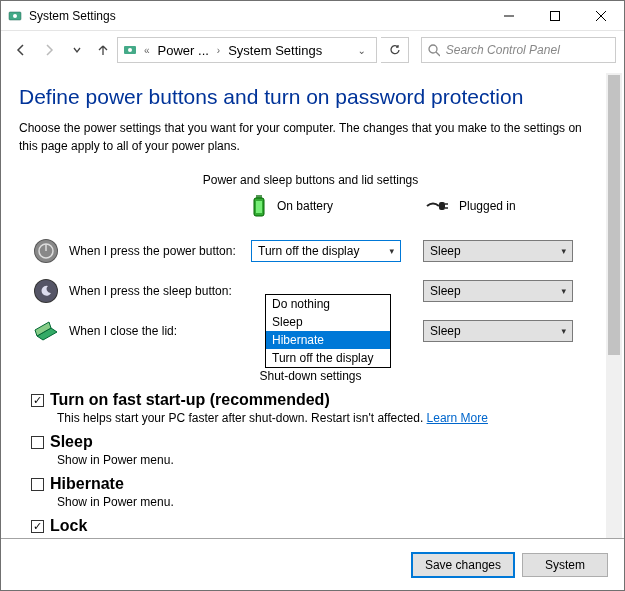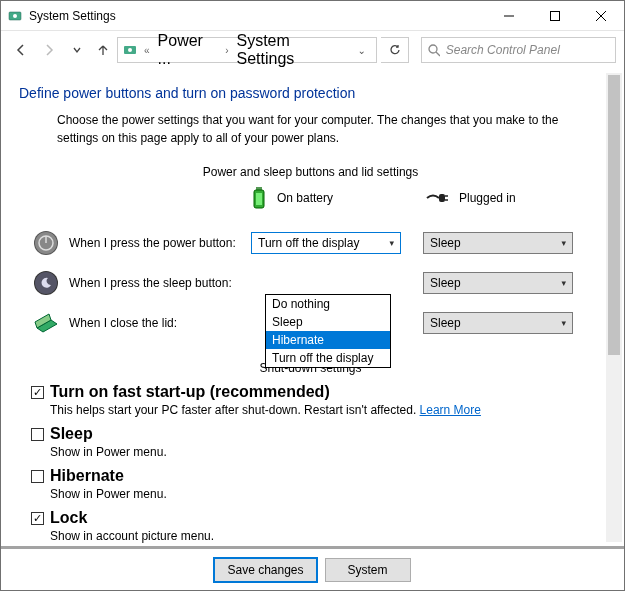--- a/index.html
+++ b/index.html
@@ -10,37 +10,37 @@
 .titlebar .app-icon { width: 16px; height: 16px; margin-right: 6px; }
 .titlebar .title { flex: 1; font-size: 12px; }
 .titlebar .win-btn { width: 46px; height: 30px; display: flex; align-items: center; justify-content: center; }
 
 
 .navbar { height: 38px; display: flex; align-items: center; padding: 0 8px; gap: 4px; }
 .nav-arrow { width: 24px; height: 24px; display:flex; align-items:center; justify-content:center; color:#666; }
 .nav-arrow.disabled { color: #bbb; }
 .nav-up { width:20px; height:24px; display:flex; align-items:center; justify-content:center; }
 .breadcrumb { flex:1; height:26px; border:1px solid #ccc; display:flex; align-items:center; padding:0 4px; gap:2px; background:#fff; }
-.breadcrumb .crumb { padding:0 4px; font-size:16px; }
+.breadcrumb .crumb { padding:0 4px; font-size:13px; }
 .breadcrumb .chev { color:#666; font-size:10px; padding:0 2px;}
 .breadcrumb .bc-icon { width:16px; height:16px; margin-right:2px;}
 .breadcrumb .dd { margin-left:auto; padding:0 6px; color:#555; font-size:10px;}
 .refresh { width:28px; height:26px; border:1px solid #ccc; border-left:none; display:flex; align-items:center; justify-content:center; }
 .search { width:195px; height:26px; border:1px solid #ccc; margin-left:8px; display:flex; align-items:center; padding:0 6px; gap:6px; color:#777; }
 .search input { border:none; outline:none; width:100%; font-size:12px; color:#000000; font-style:italic;}
 .search input::placeholder { color:#888; font-style:italic; }
 
 
 .content-wrap { position:absolute; top:68px; bottom:44px; left:0; right:0; overflow:hidden; }
 .content { padding: 16px 22px 10px 18px; }
 .scrollbar { position:absolute; right:2px; top:4px; bottom:4px; width:16px; background:#f0f0f0; }
 .scroll-thumb { position:absolute; left:2px; right:2px; top:2px; height:280px; background:#c2c2c2; border-radius:0; }
 
-h1 { color:#003399; font-size:14px; font-weight:400; margin-bottom:10px; }
-.intro { font-size:12px; line-height:1.5; margin-bottom:18px;margin-left:38px; }
+h1 { color:#003399; font-size:21px; font-weight:400; margin-bottom:10px; }
+.intro { font-size:12px; line-height:1.5; margin-bottom:18px; }
 .section-label { font-size:12px; margin-bottom:8px;text-align:center; }
 
 
 .cols-header { display:flex; margin-left:232px; margin-bottom:14px; gap:24px;}
 .cols-header .col { width:150px; display:flex; align-items:center; gap:10px; font-size:12px; }
 
 
 .row { display:flex; align-items:center; height:40px; margin-left:14px; }
 .row .row-icon { width:26px; height:26px; margin-right:10px; }
 .row .row-label { width:182px; font-size:12px; }
@@ -54,25 +54,25 @@
 .dropdown .opt.sel { background:#0078d7; color:#fff; }
 
 
 .shutdown-section { margin-top:18px; }
 .shutdown-list { margin:8px 0 0 12px; }
 .check-item { margin-bottom:6px; }
 .check-item .check-row { display:flex; align-items:center; gap:6px; }
 .check-item .cb { width:13px; height:13px; border:1px solid #333; background:#fff; display:flex; align-items:center; justify-content:center; font-size:11px; line-height:1; }
 .check-item .lbl { font-size:16px; }
 .check-item .lbl.bold { font-weight:600; }
-.check-item .desc { font-size:12px; margin-left:19px; line-height:1.5; }
+.check-item .desc { font-size:12px; margin-left:26px; line-height:1.5; }
 .link { color:#0066cc; text-decoration:underline; cursor:pointer; }
 
 
-.footer { position:absolute; bottom:0; left:0; right:0; height:44px; border-top:3px solid #a3a3a3; display:flex; align-items:center; justify-content:center; padding:0 16px; gap:8px; background:#fff;}
+.footer { position:absolute; bottom:0; left:0; right:0; height:52px; border-top:1px solid #a3a3a3; display:flex; align-items:center; justify-content:flex-end; padding:0 16px; gap:8px; background:#fff;}
 .btn { min-width:86px; height:24px; border:1px solid #adadad; background:#e1e1e1; font-size:12px; padding:0 12px; display:flex; align-items:center; justify-content:center; }
 .btn.primary { border:1px solid #0078d7; outline:1px solid #0078d7; }
 
 
 svg { display:block; }
 </style>
 </head>
 <body>
 
 <div class="titlebar">

